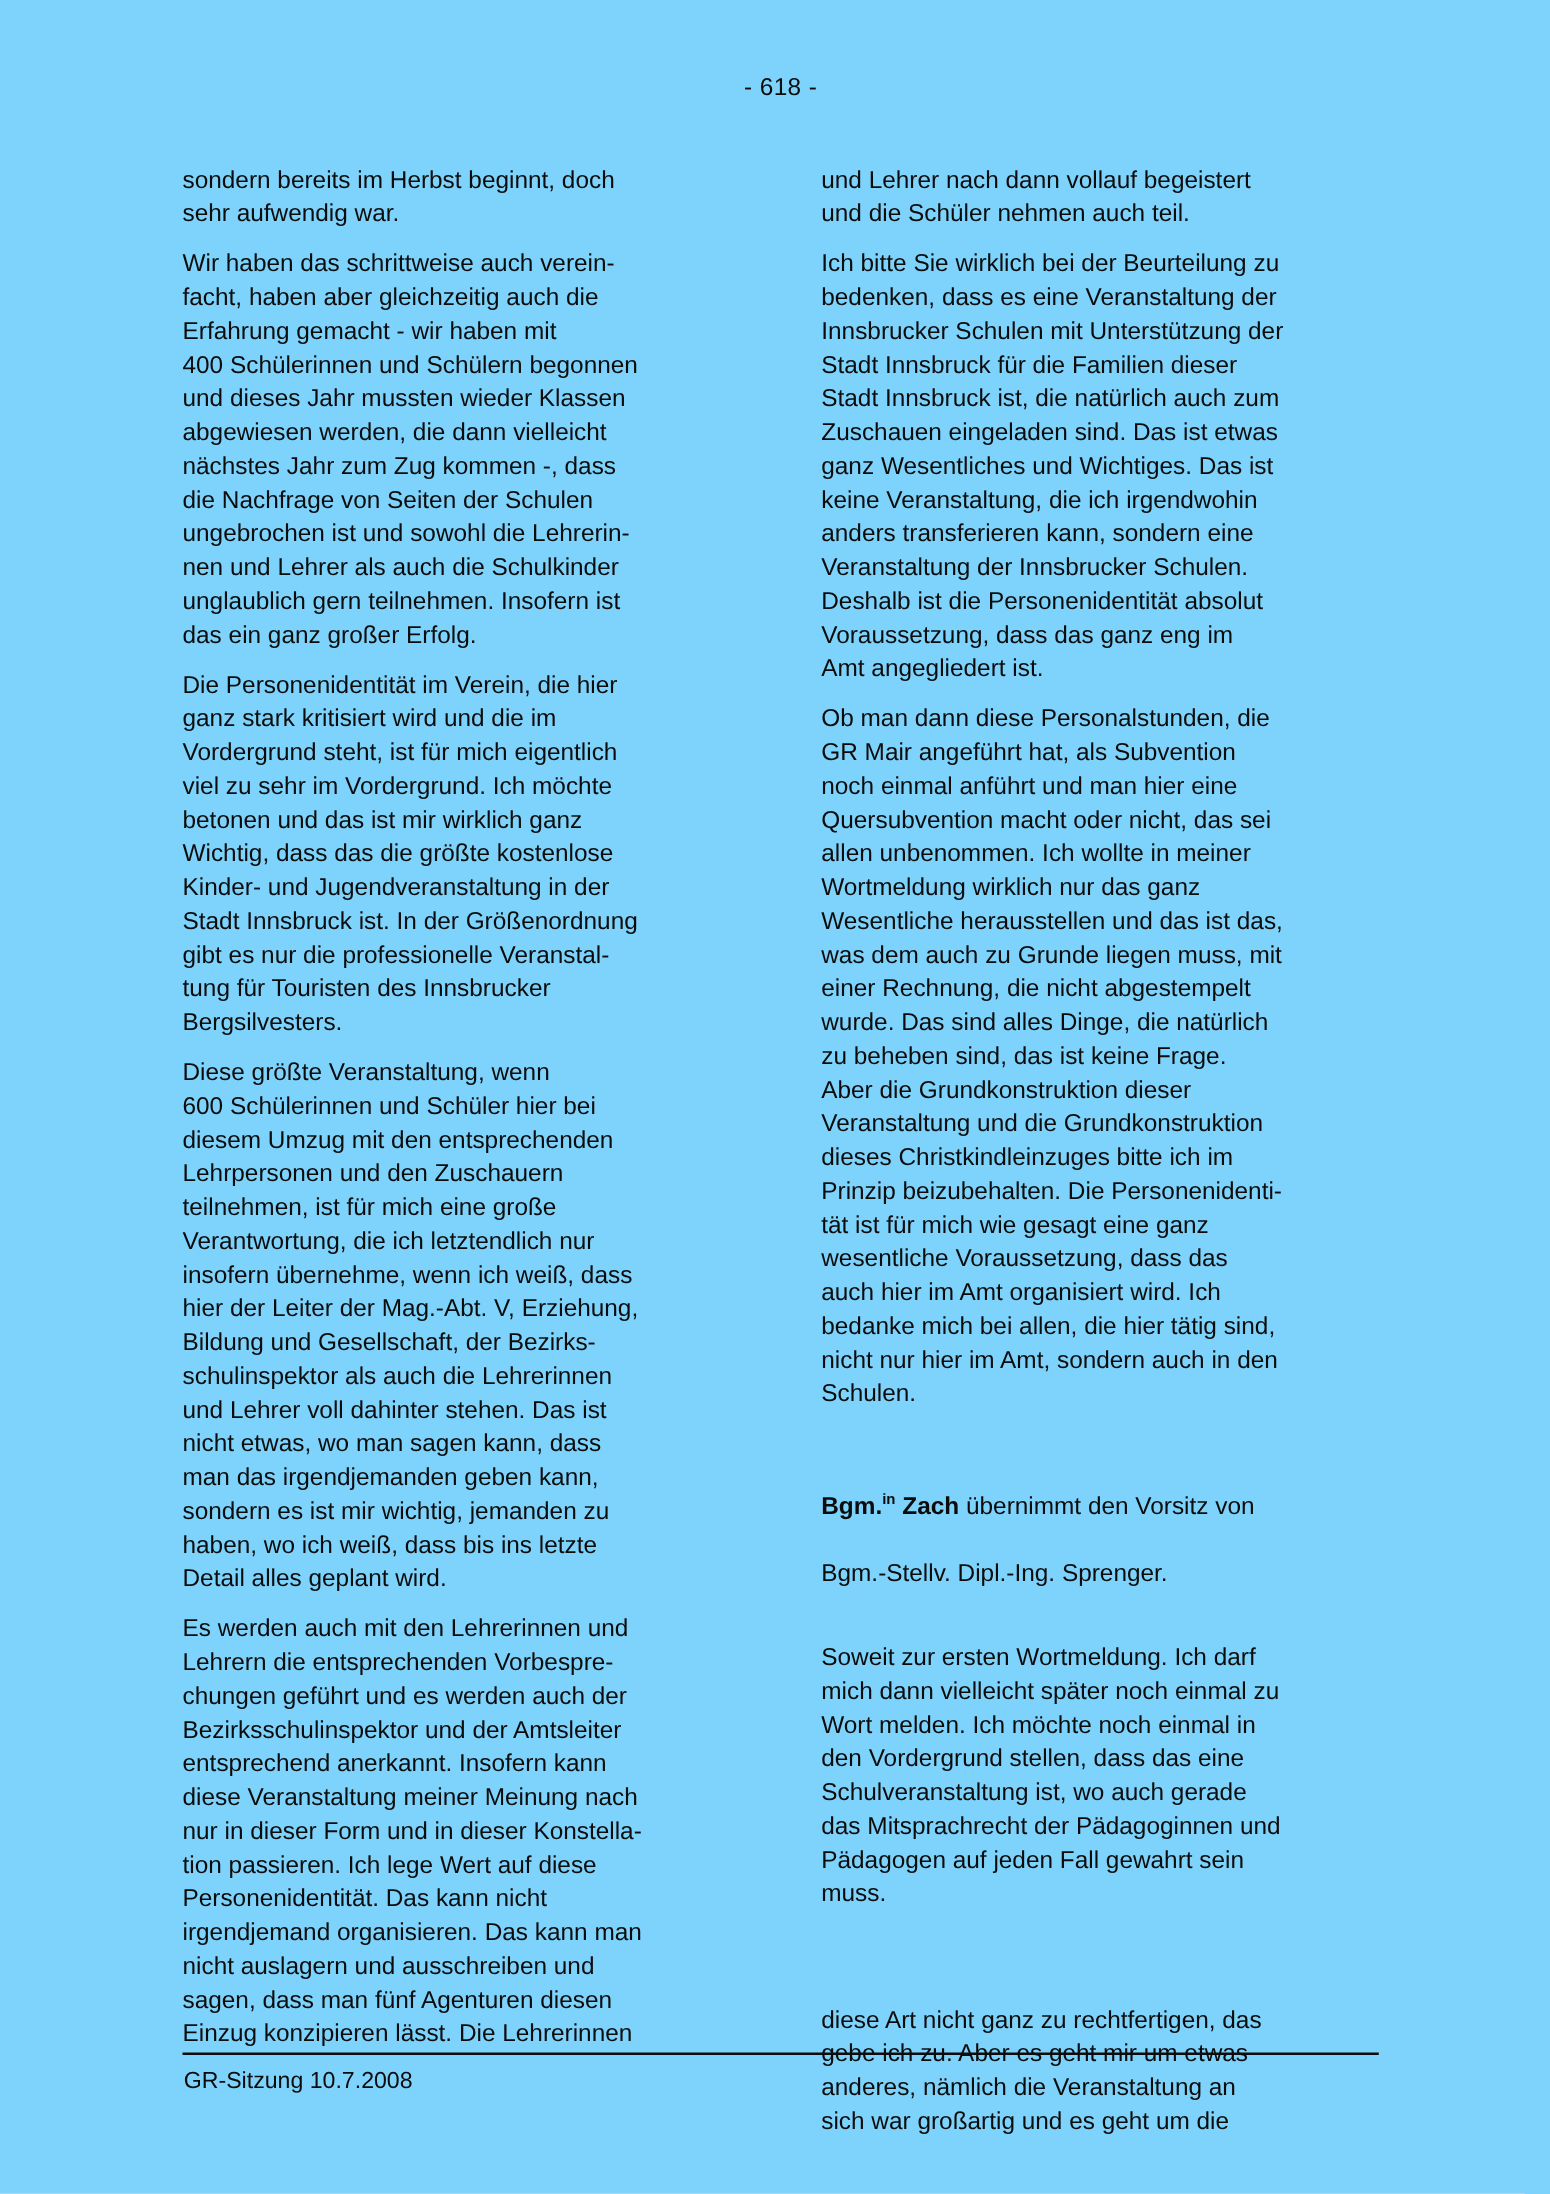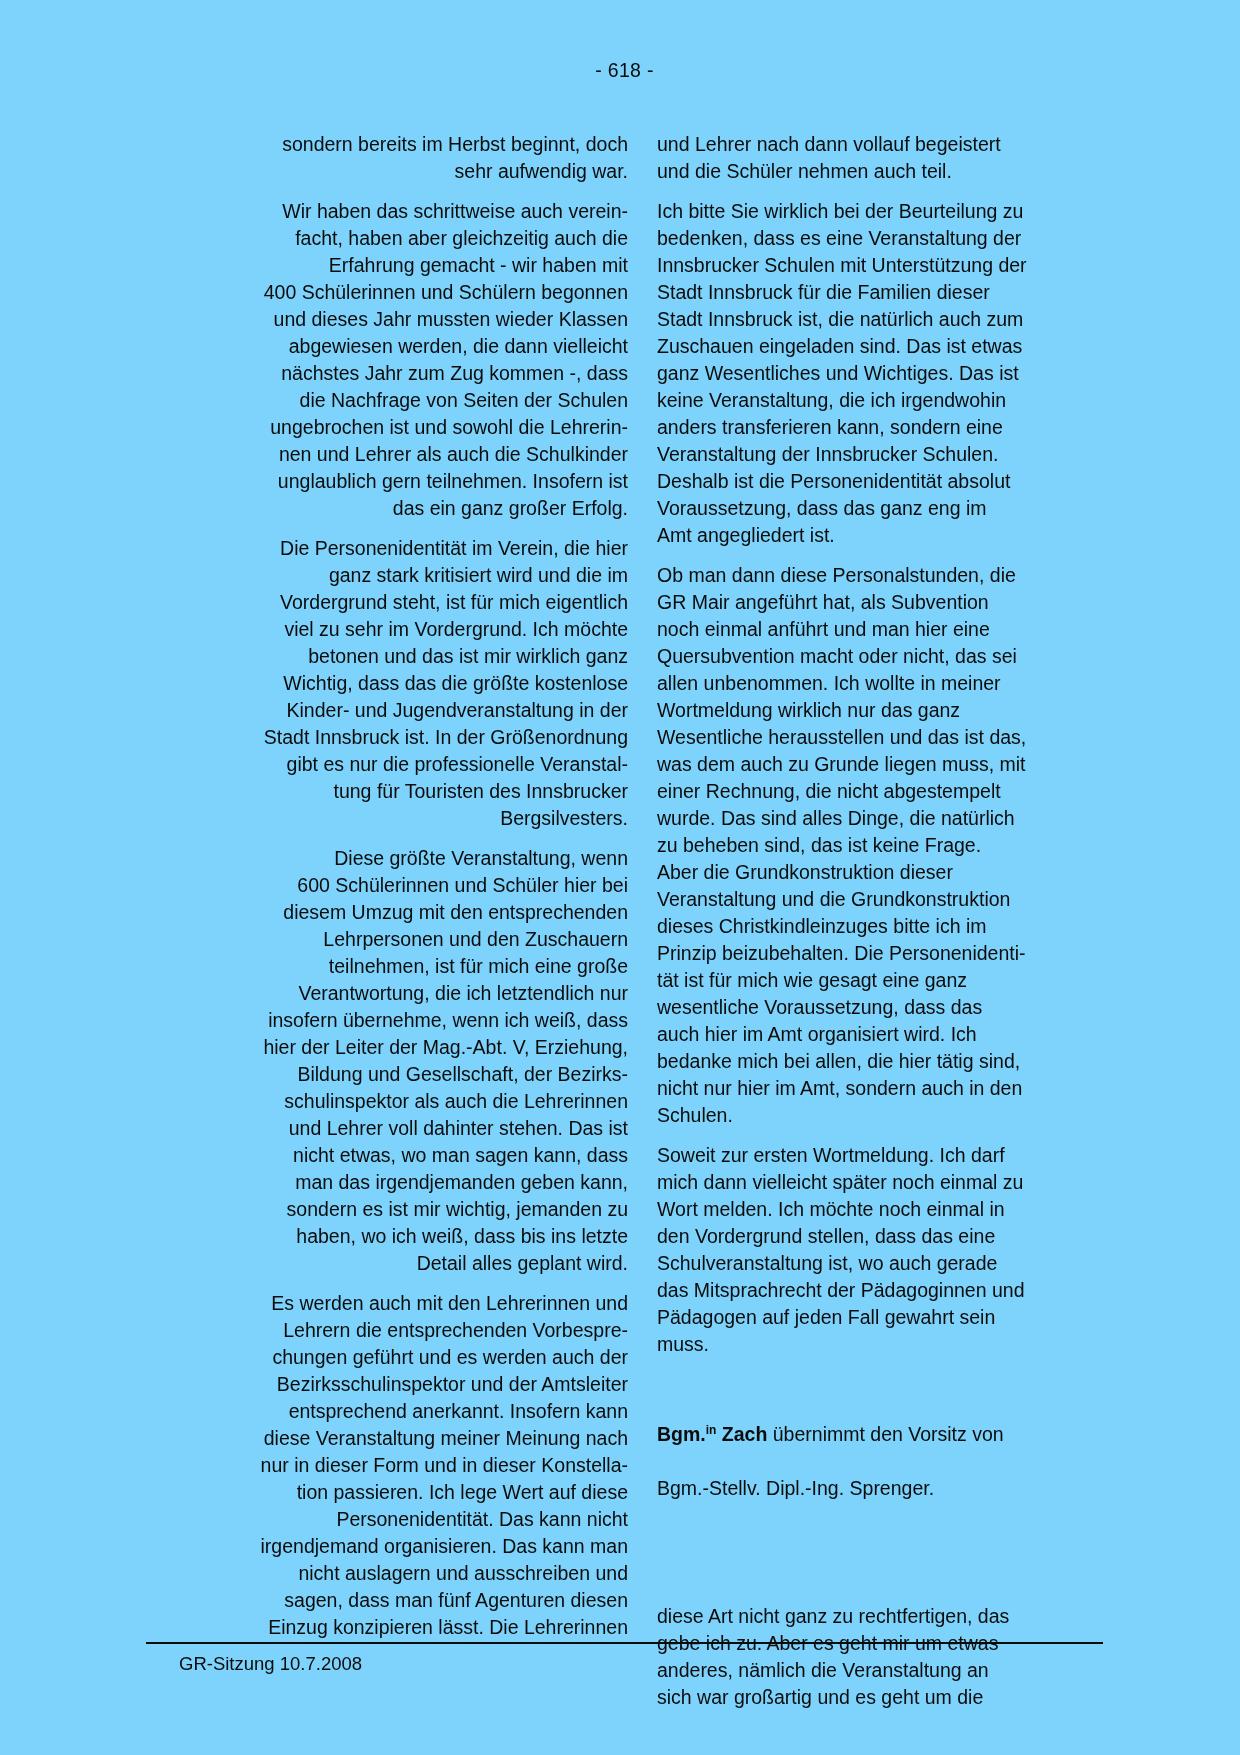--- a/index.html
+++ b/index.html
@@ -23,21 +23,21 @@
     line-height: 27px;
     letter-spacing: 0.3px;
   }
   .col {
     position: absolute;
     top: 131px;
     width: 482px;
     font-size: 19.5px;
     line-height: 27px;
   }
-  .col-left  { left: 146px; text-align: right; }
+  .col-left  { left: 146px; }
   .col-right { left: 657px; }
   .para {
     margin: 0 0 13px 0;
     white-space: pre-line;
   }
   .line { display: block; white-space: pre; }
   .lines { white-space: pre-line; }
   .speaker-note { margin-top: 36px; }
   .speech-last  { margin-top: 47px; }
   b, .bold { font-weight: bold; }
@@ -53,21 +53,20 @@
     top: 1642px;
     width: 957px;
     border-top: 2px solid #0c0c0c;
   }
   .footer-text {
     position: absolute;
     left: 147px;
     top: 1651px;
     font-size: 18.5px;
     line-height: 25px;
-    margin-left: 32px;
   }
 </style>
 </head>
 <body>
 
 <div class="page">
 
   <div class="page-number">- 618 -</div>
 
   <div class="col col-left">
@@ -157,33 +156,33 @@
 Aber die Grundkonstruktion dieser
 Veranstaltung und die Grundkonstruktion
 dieses Christkindleinzuges bitte ich im
 Prinzip beizubehalten. Die Personenidenti-
 tät ist für mich wie gesagt eine ganz
 wesentliche Voraussetzung, dass das
 auch hier im Amt organisiert wird. Ich
 bedanke mich bei allen, die hier tätig sind,
 nicht nur hier im Amt, sondern auch in den
 Schulen.</p>
+    <p class="para speaker-note">
+      <span class="line"><b><span>Bgm.</span><sup class="sup">in</sup><span> Zach</span></b><span> übernimmt den Vorsitz von</span></span>
+      <span class="line">Bgm.-Stellv. Dipl.-Ing. Sprenger.</span>
+    </p>
+
     <p class="para">Soweit zur ersten Wortmeldung. Ich darf
 mich dann vielleicht später noch einmal zu
 Wort melden. Ich möchte noch einmal in
 den Vordergrund stellen, dass das eine
 Schulveranstaltung ist, wo auch gerade
 das Mitsprachrecht der Pädagoginnen und
 Pädagogen auf jeden Fall gewahrt sein
 muss.</p>
-
-    <p class="para speaker-note">
-      <span class="line"><b><span>Bgm.</span><sup class="sup">in</sup><span> Zach</span></b><span> übernimmt den Vorsitz von</span></span>
-      <span class="line">Bgm.-Stellv. Dipl.-Ing. Sprenger.</span>
-    </p>
 
     <p class="para speech-last">
       <span class="lines">diese Art nicht ganz zu rechtfertigen, das
 gebe ich zu. Aber es geht mir um etwas
 anderes, nämlich die Veranstaltung an
 sich war großartig und es geht um die</span>
     </p>
   </div>
 
   <div class="footer-rule"></div>

